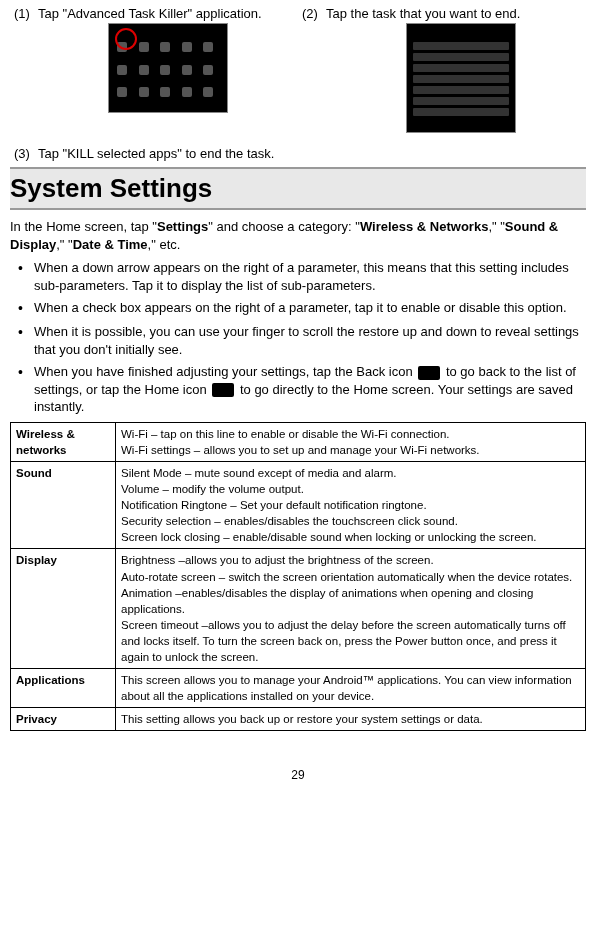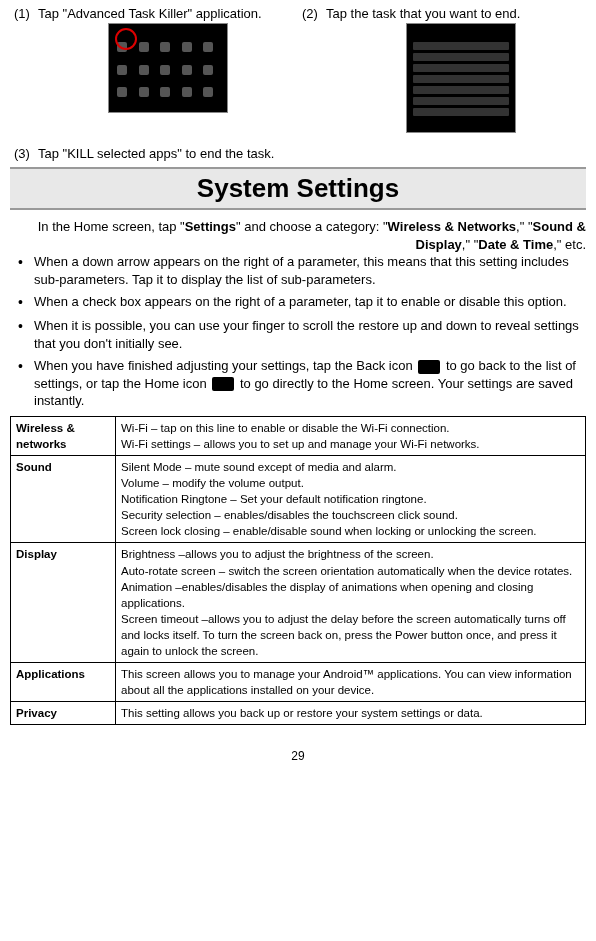--- a/index.html
+++ b/index.html
@@ -37,29 +37,28 @@
       gap: 6px;
       padding: 18px 8px 8px 8px;
       height: 100%;
     }
     .icon-dot { width: 10px; height: 10px; background: #555; border-radius: 2px; }
     .list-lines { padding: 18px 6px 6px 6px; }
     .list-line { height: 8px; background: #333; margin-bottom: 3px; border-radius: 1px; }
     .step3 { display: flex; margin: 4px 0 6px 0; }
     .section-header {
       background: #e8e8e8;
-      text-align: center;
       font-size: 26px;
       font-weight: bold;
       padding: 4px 0;
       margin: 6px 0 8px 0;
       border-top: 2px solid #999;
       border-bottom: 2px solid #999;
     }
-    .intro { line-height: 1.35; text-align: right; }
+    .intro { margin-bottom: 6px; line-height: 1.35; }
     .intro .bold { font-weight: bold; }
     ul.bullets { list-style: none; margin-left: 8px; margin-bottom: 6px; }
     ul.bullets li { display: flex; margin-bottom: 5px; line-height: 1.35; }
     ul.bullets li .blt { width: 16px; flex-shrink: 0; font-size: 14px; }
     ul.bullets li .btxt { flex: 1; }
     .inline-icon {
       display: inline-block;
       vertical-align: middle;
       width: 22px; height: 14px;
       background: #000;
@@ -75,21 +74,21 @@
     table.settings td {
       border: 1px solid #000;
       padding: 3px 5px;
       vertical-align: top;
     }
     table.settings td.cat {
       width: 105px;
       font-weight: bold;
     }
     table.settings .bold { font-weight: normal; }
-    .page-num { text-align: center; margin-top: 24px; font-size: 12px; }
+    .page-num { text-align: center; margin-top: 37px; font-size: 12px; }
   </style>
 </head>
 <body>
 
 <div class="steps-row">
   <div class="step">
     <div class="step-num">(1)</div>
     <div class="step-text">
       <span>Tap "Advanced Task Killer" application.</span>
       <div class="screenshot-container">

